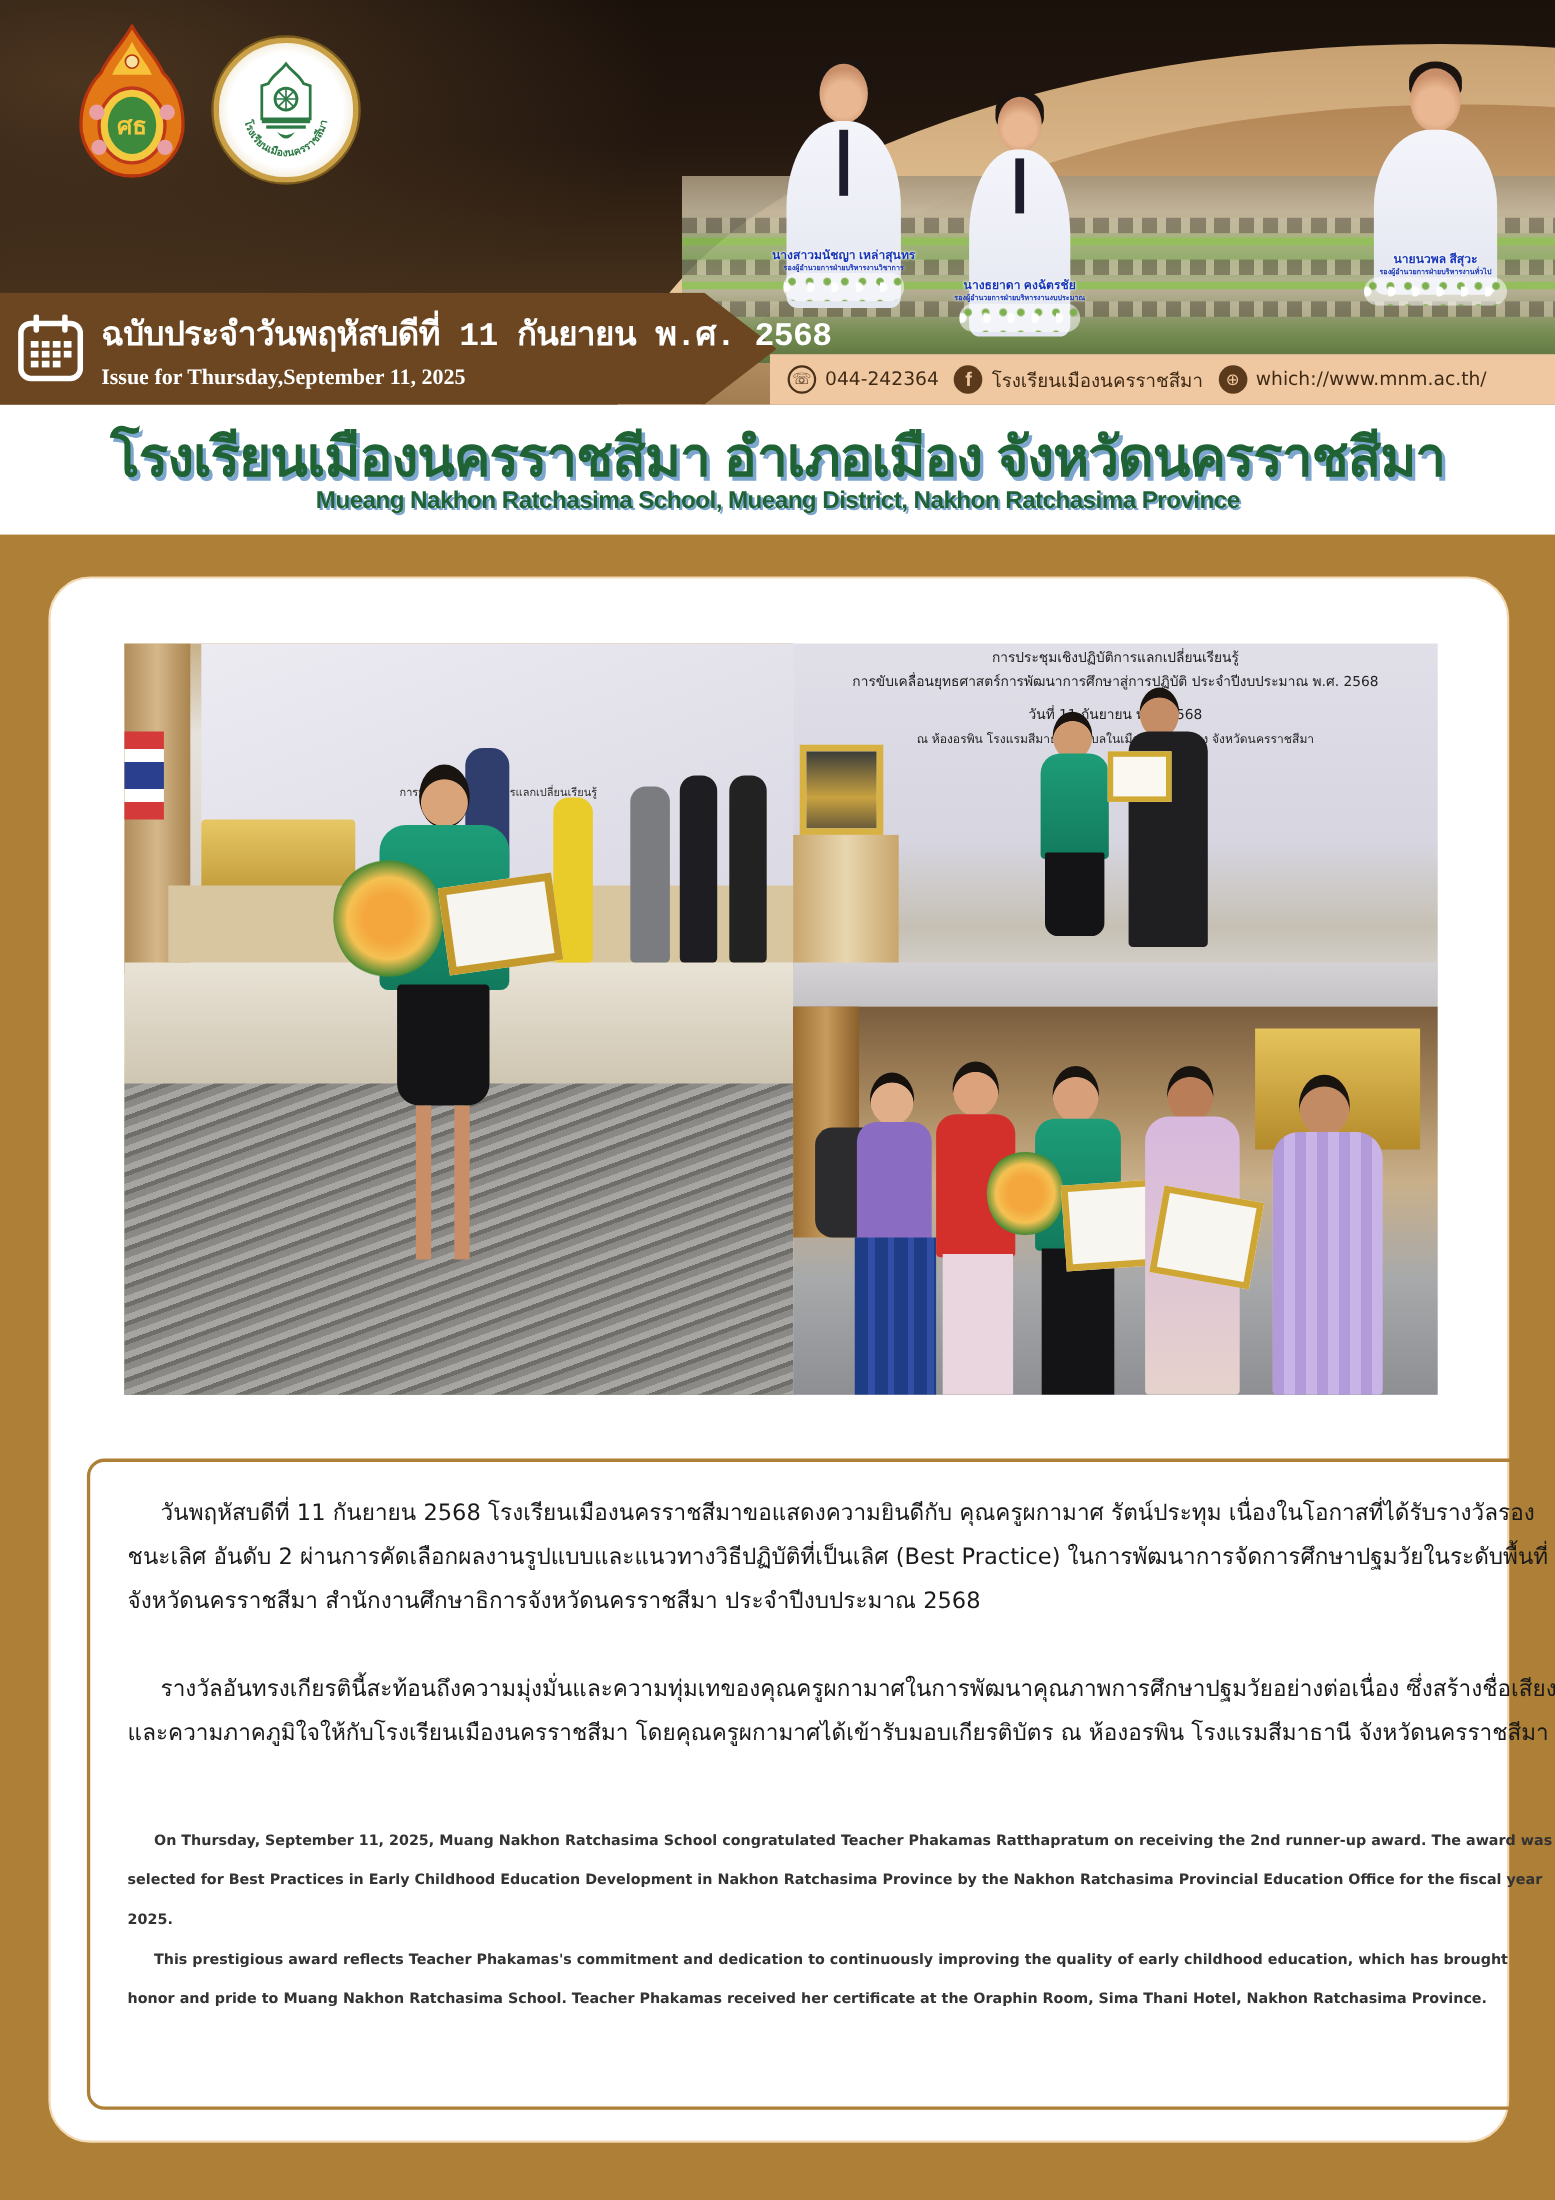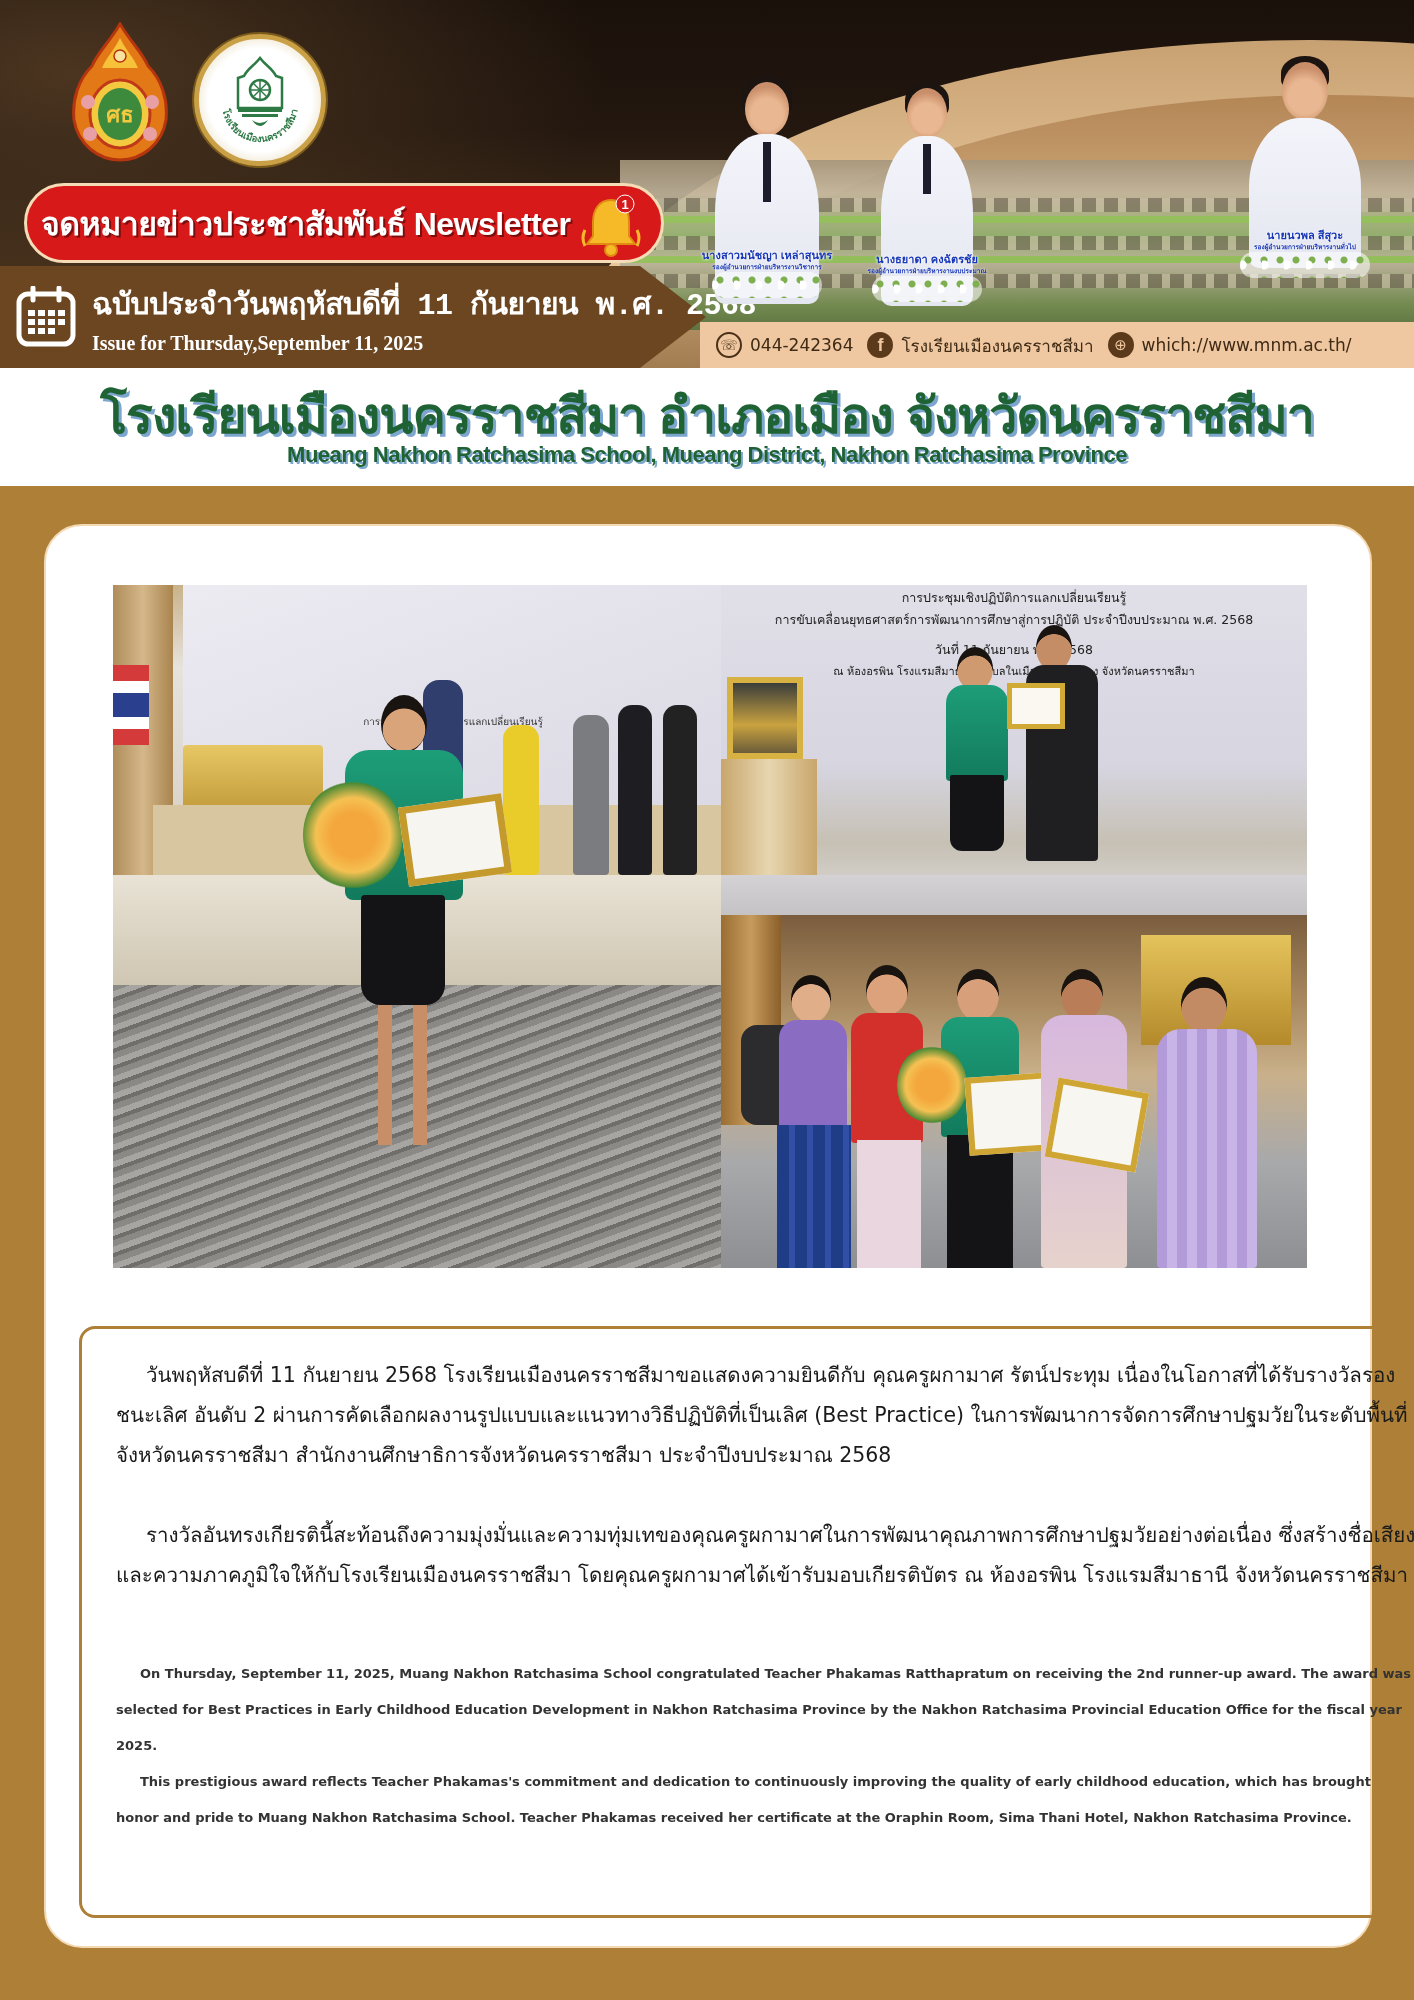--- a/index.html
+++ b/index.html
@@ -133,31 +133,20 @@
       <rect x="30" y="60" width="44" height="4" fill="#2d7a45"></rect>
       <rect x="34" y="66" width="36" height="3" fill="#2d7a45"></rect>
       <path d="M44 72 Q52 84 60 72 Q52 78 44 72 Z" fill="#2d7a45"></path>
       <path id="arcpath" d="M14 56 A38 38 0 0 0 90 56" fill="none"></path>
       <text font-family="DejaVu Sans, sans-serif" font-size="9.5" fill="#2d7a45" font-weight="bold">
         <textPath href="#arcpath" startOffset="50%" text-anchor="middle">โรงเรียนเมืองนครราชสีมา</textPath>
       </text>
     </svg>
   </div>
 
-  <div class="red-pill">
-    <span class="title">จดหมายข่าวประชาสัมพันธ์ Newsletter</span>
-    <svg class="bell" viewBox="0 0 64 66">
-      <path d="M32 8 C20 8 14 18 14 30 L14 44 L8 52 L56 52 L50 44 L50 30 C50 18 44 8 32 8 Z" fill="#f6b928" stroke="#e08a12" stroke-width="2"></path>
-      <circle cx="32" cy="58" r="6" fill="#f6b928" stroke="#e08a12" stroke-width="2"></circle>
-      <path d="M6 38 Q2 46 6 54" stroke="#f6b928" stroke-width="3" fill="none"></path>
-      <path d="M58 38 Q62 46 58 54" stroke="#f6b928" stroke-width="3" fill="none"></path>
-      <circle cx="46" cy="12" r="9" fill="#d8191a" stroke="#fff" stroke-width="1"></circle>
-      <text x="46" y="17" text-anchor="middle" font-family="Liberation Sans, sans-serif" font-size="13" font-weight="bold" fill="#fff">1</text>
-    </svg>
-  </div>
 
   <div class="date-band"></div>
   <svg class="cal-icon" viewBox="0 0 60 62">
     <rect x="3" y="8" width="54" height="50" rx="9" fill="none" stroke="#fff" stroke-width="5"></rect>
     <line x1="17" y1="2" x2="17" y2="14" stroke="#fff" stroke-width="5" stroke-linecap="round"></line>
     <line x1="43" y1="2" x2="43" y2="14" stroke="#fff" stroke-width="5" stroke-linecap="round"></line>
     <g fill="#fff">
       <rect x="12" y="24" width="7" height="6"></rect>
         <rect x="22" y="24" width="7" height="6"></rect>
         <rect x="32" y="24" width="7" height="6"></rect>
@@ -167,21 +156,21 @@
         <rect x="32" y="33" width="7" height="6"></rect>
         <rect x="42" y="33" width="7" height="6"></rect>
       <rect x="12" y="42" width="7" height="6"></rect>
         <rect x="22" y="42" width="7" height="6"></rect>
         <rect x="32" y="42" width="7" height="6"></rect>
     </g>
   </svg>
   <div class="date-th">ฉบับประจำวันพฤหัสบดีที่ 11 กันยายน พ.ศ. 2568</div>
   <div class="date-en">Issue for Thursday,September 11, 2025</div>
 
-  <div class="person" style="left:712px;top:72px;width:110px;height:262px;">
+  <div class="person" style="left:712px;top:48px;width:110px;height:262px;">
     <div class="hair" style="top:4px;width:50px;height:40px;"></div>
     <div class="head" style="top:10px;width:44px;height:54px;"></div>
     <div class="body" style="top:62px;width:104px;height:170px;"></div>
     <div class="tie" style="top:70px;height:60px;"></div>
     <div class="name" style="top:174px;font-size:11px;">นางสาวมนัชญา เหล่าสุนทร</div>
     <div class="role" style="top:190px;font-size:6.5px;">รองผู้อำนวยการฝ่ายบริหารงานวิชาการ</div>
     <div class="flowers" style="left:0;top:200px;width:110px;"></div>
   </div>
   <div class="person" style="left:872px;top:80px;width:110px;height:242px;">
     <div class="hair" style="top:2px;width:44px;height:36px;"></div>

